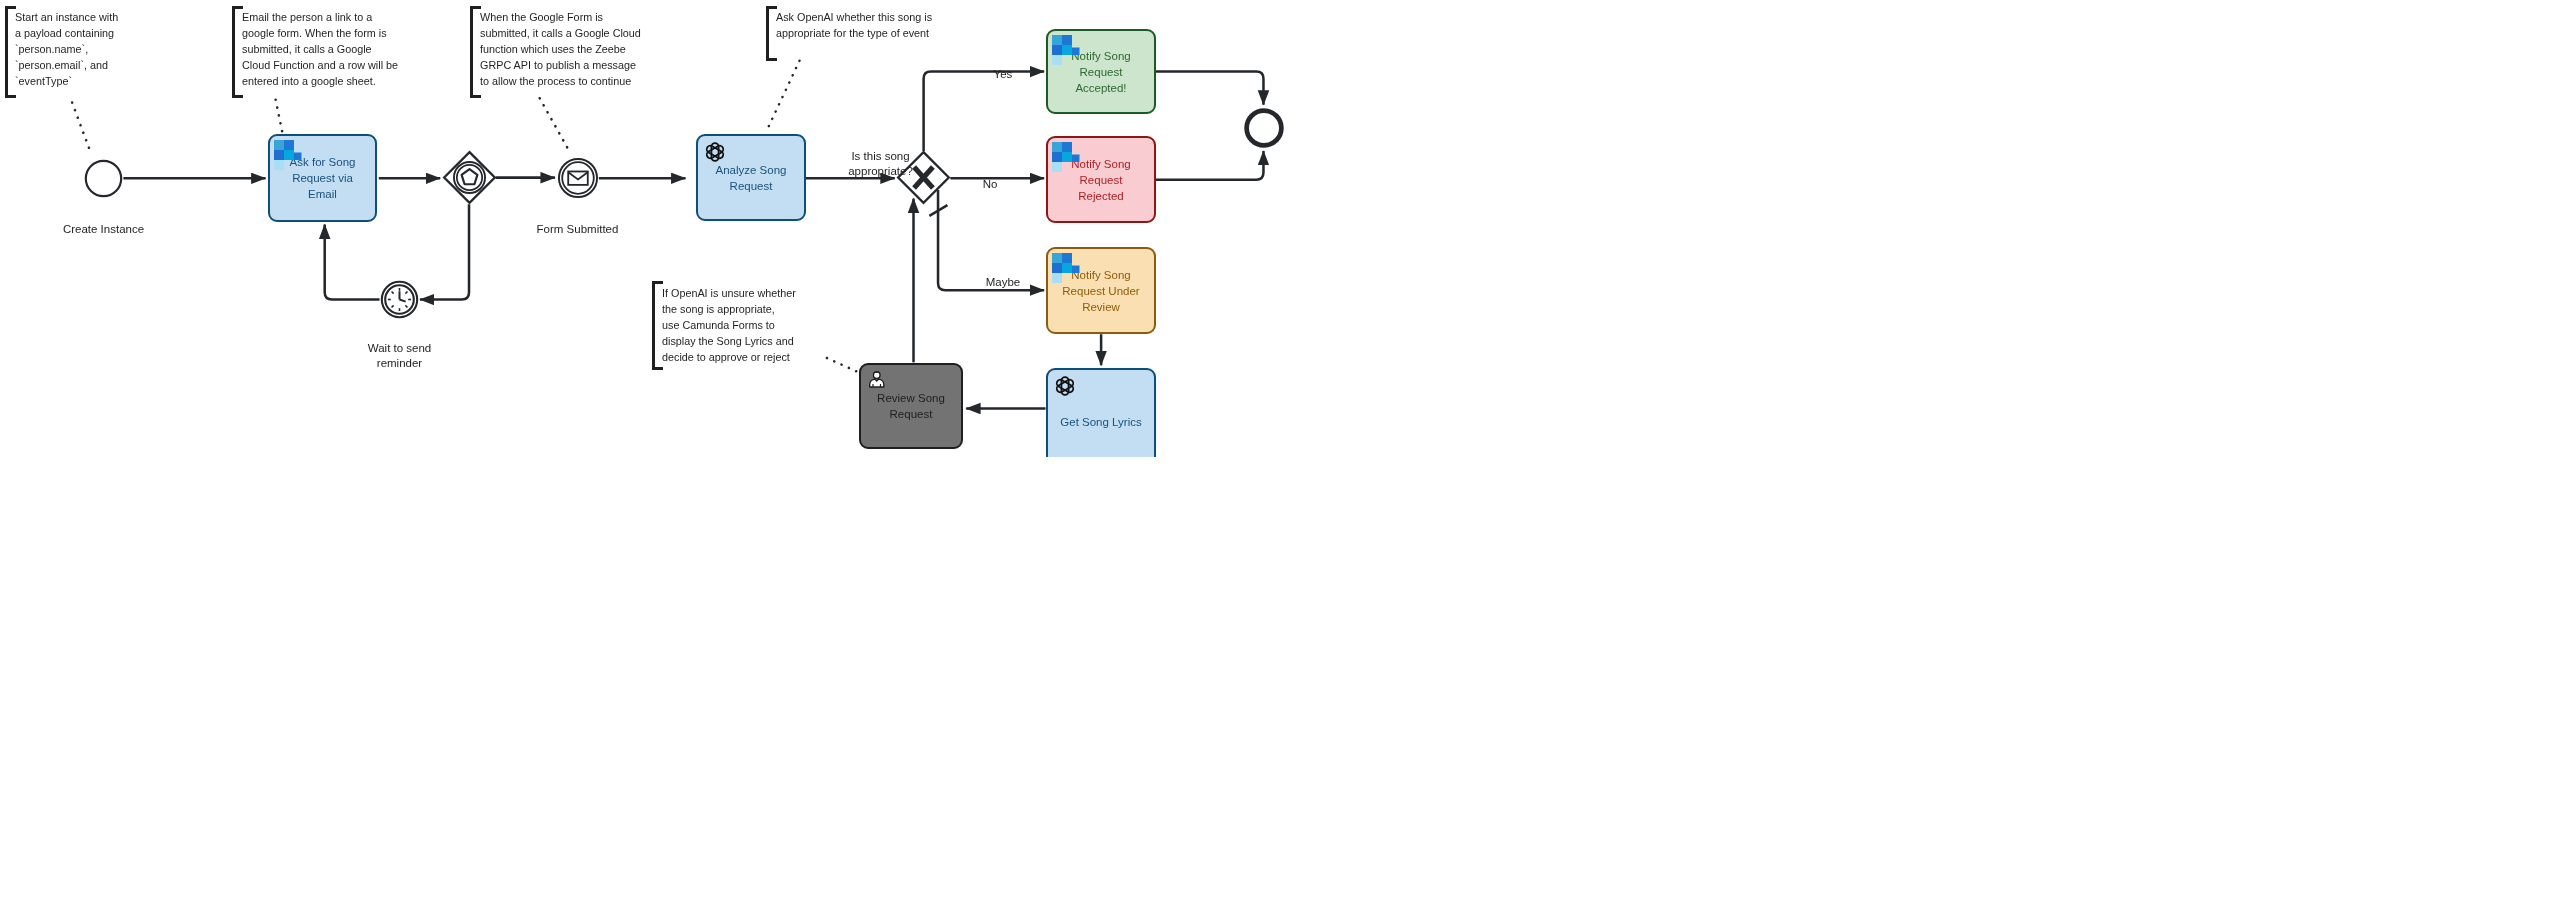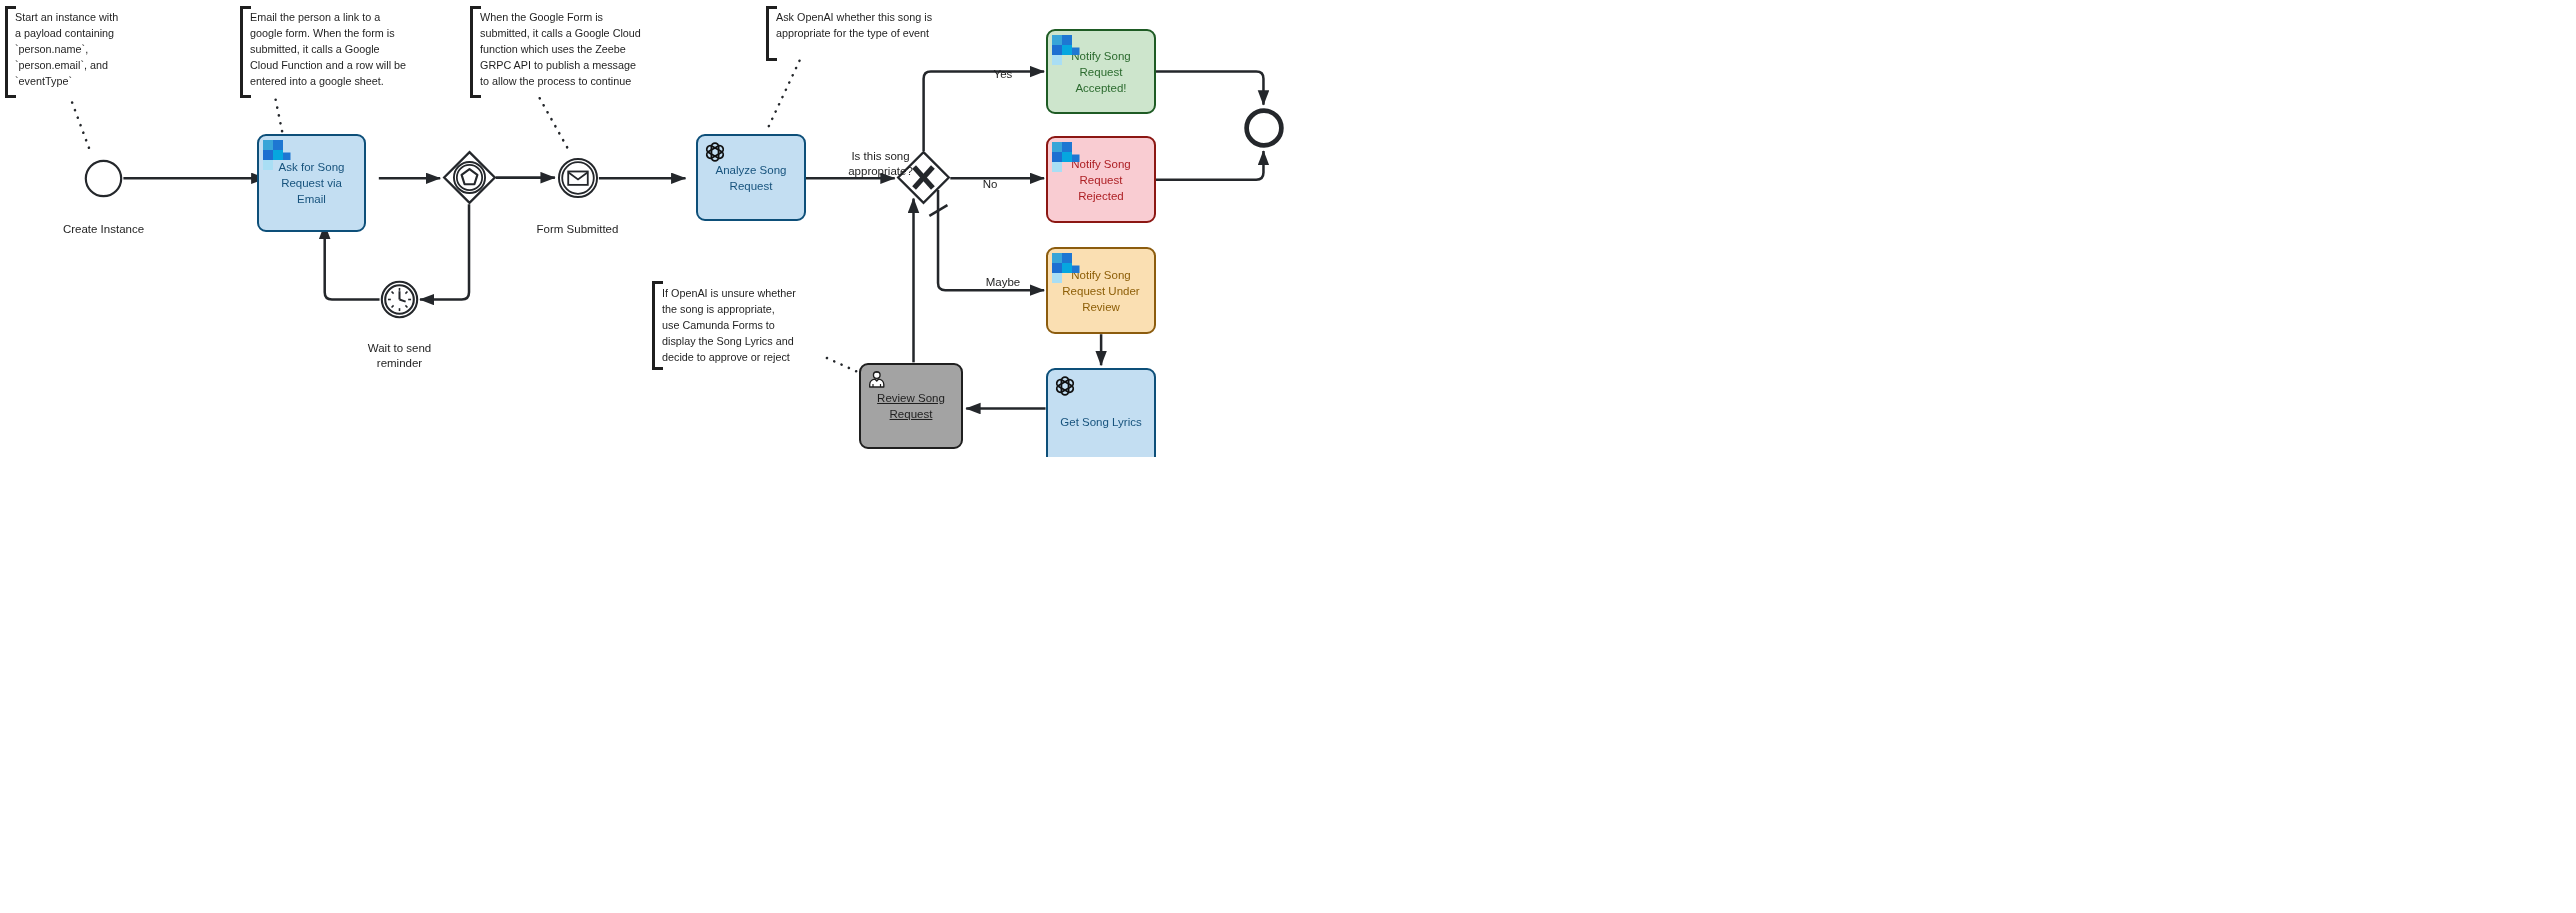--- a/index.html
+++ b/index.html
@@ -11,21 +11,21 @@
   .dotted{fill:none;stroke:#24272b;stroke-width:3.6;stroke-linecap:round;stroke-dasharray:0.1 11;}
   .shape{position:absolute;z-index:2;}
   .task{position:absolute;z-index:2;border-radius:9px;display:flex;align-items:center;justify-content:center;
         text-align:center;font-size:11.5px;line-height:16px;font-weight:400;box-sizing:border-box;}
   .pre{white-space:pre-line;}
   .task-icon{position:absolute;left:3.6px;top:3.6px;}
   .task-blue{background:#c3def2;border:2.9px solid #0d4f79;color:#17537d;}
   .task-green{background:#cde5cc;border:2.9px solid #1e5b24;color:#2c6b2f;}
   .task-red{background:#f9ccd2;border:2.9px solid #8c1713;color:#ad1f24;}
   .task-orange{background:#fadfb2;border:2.9px solid #8c5c0e;color:#8d5e07;}
-  .task-plain{background:#a3a3a3;border:2.9px solid #1f1f1f;color:#1f1f1f;text-decoration:underline;}
+  .task-plain{background:#737373;border:2.9px solid #1f1f1f;color:#1f1f1f;}
   .label{position:absolute;z-index:3;font-size:11.5px;line-height:15px;text-align:center;white-space:pre-line;color:#1f1f1f;margin-top:16px;}
   .annotation{position:absolute;z-index:3;padding-left:12px;}
   .bracket{position:absolute;left:0;top:0;bottom:0;width:10.8px;box-sizing:border-box;
            border-left:3.2px solid #1f1f1f;border-top:3.2px solid #1f1f1f;border-bottom:3.2px solid #1f1f1f;}
   .ann-text{position:absolute;left:10px;top:3.6px;font-size:10.8px;line-height:16px;white-space:pre-line;color:#1f1f1f;}
 </style>
 </head>
 <body>
 
 <div id="canvas">
@@ -92,21 +92,21 @@
   </svg>
 
   <div class="annotation" style="left:5px;top:5.8px;width:144px;height:92px">
     <div class="bracket"></div>
     <div class="ann-text">Start an instance with
 a payload containing
 `person.name`,
 `person.email`, and
 `eventType`</div>
   </div>
-  <div class="annotation" style="left:240px;top:5.8px;width:189px;height:92px">
+  <div class="annotation" style="left:232px;top:5.8px;width:189px;height:92px">
     <div class="bracket"></div>
     <div class="ann-text">Email the person a link to a
 google form. When the form is
 submitted, it calls a Google
 Cloud Function and a row will be
 entered into a google sheet.</div>
   </div>
   <div class="annotation" style="left:470px;top:5.8px;width:196px;height:92px">
     <div class="bracket"></div>
     <div class="ann-text">When the Google Form is
@@ -127,21 +127,21 @@
     <div class="bracket"></div>
     <div class="ann-text">Ask OpenAI whether this song is
 appropriate for the type of event</div>
   </div>
 
   <svg class="shape" style="left:84px;top:159px" width="39" height="39" viewBox="0 0 54 54">
     <circle cx="27" cy="27" r="24.5" fill="#fff" stroke="#24272b" stroke-width="3"></circle>
   </svg>
   <div class="label" style="left:46px;top:206px;width:115px">Create Instance</div>
 
-  <div class="task task-blue" style="left:257px;top:134px;width:109px;height:98px">
+  <div class="task task-blue" style="left:268px;top:134px;width:109px;height:88px">
     <span class="task-icon">
       <svg width="30" height="30" viewBox="0 0 24 24">
         <rect x="0" y="0" width="8" height="8" fill="#38a5d8"></rect>
           <rect x="8" y="0" width="8" height="8" fill="#1e77d2"></rect>
         <rect x="0" y="8" width="8" height="8" fill="#1d6fd1"></rect>
           <rect x="8" y="8" width="8" height="8" fill="#06a6df"></rect>
         <rect x="16" y="10" width="6" height="6" fill="#1e77d2"></rect>
           <rect x="0" y="16" width="8" height="8" fill="#a9def4"></rect>
       </svg>
     </span>

